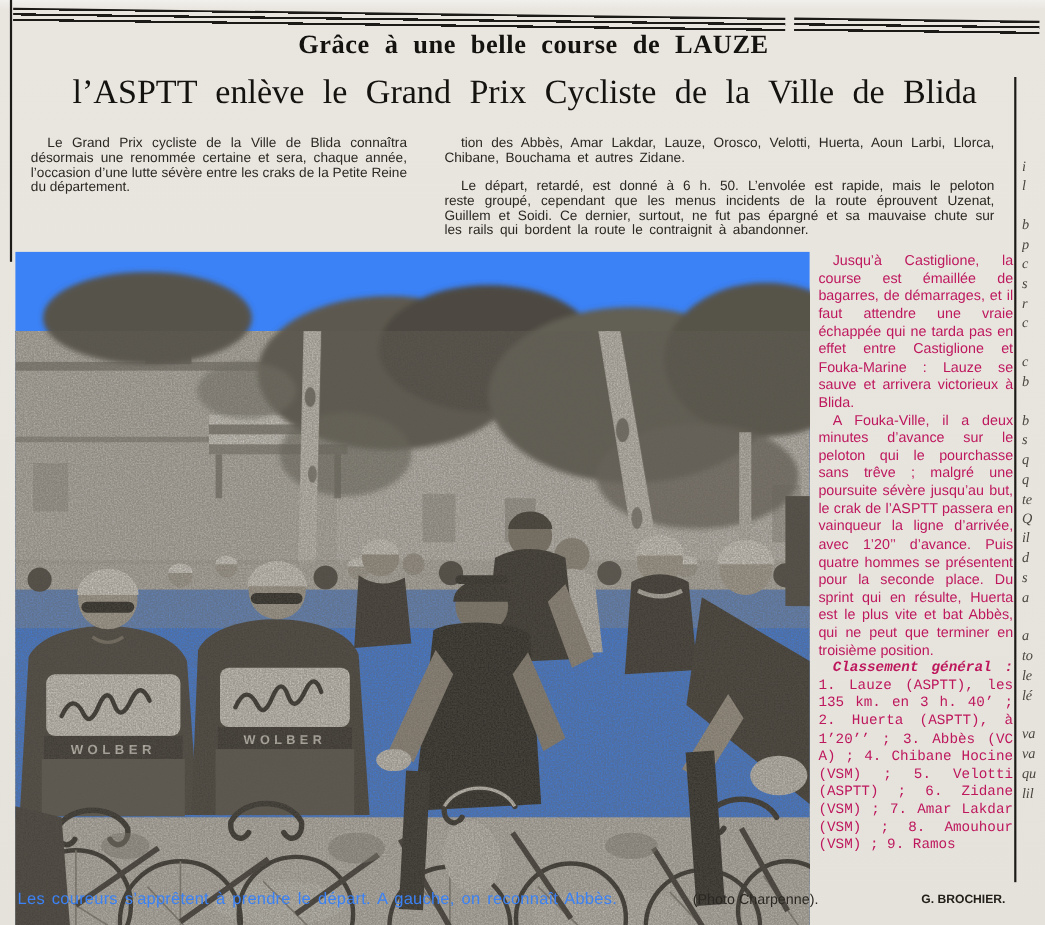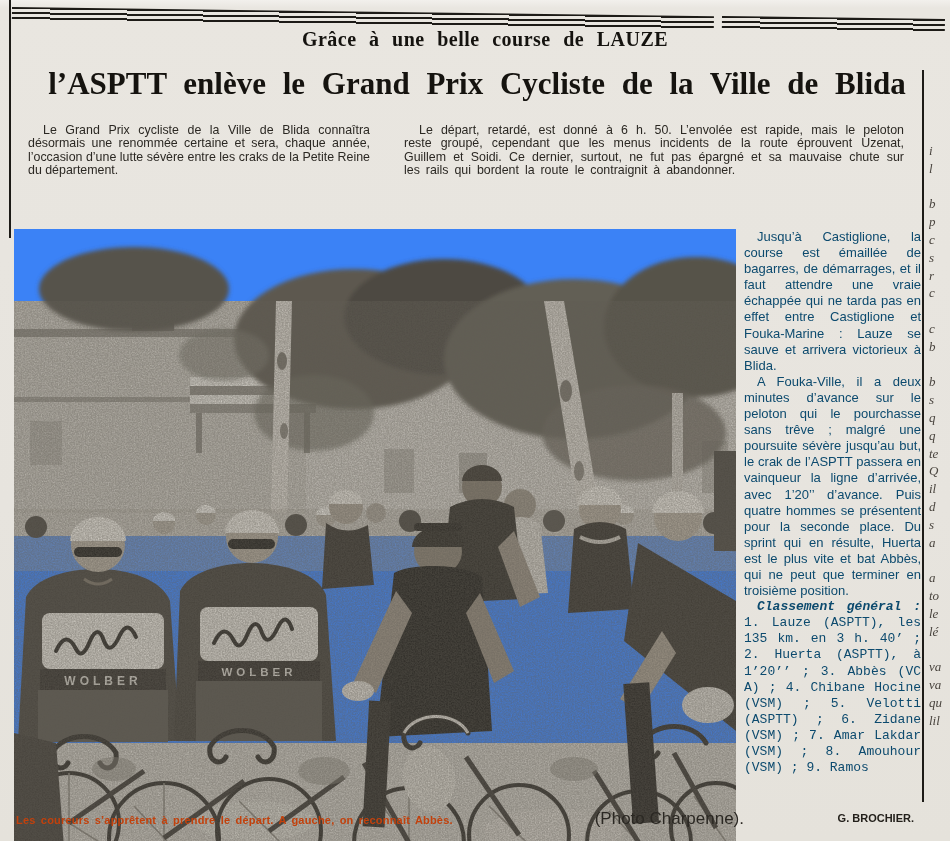--- a/index.html
+++ b/index.html
@@ -5,57 +5,58 @@
   html,body{margin:0;padding:0;}
   body{
     width:950px;height:841px;position:relative;overflow:hidden;
     background:linear-gradient(180deg,#f2f0ec 0,#e9e6e0 8px,#e7e4de 60%,#e5e2db 100%);
     font-family:"Liberation Sans",sans-serif;color:#26231e;
   }
   .rule-h{position:absolute;height:13px;transform-origin:left top;transform:rotate(0.75deg);
     background:linear-gradient(#1d1b17 0 2px,transparent 2px 5px,#1d1b17 5px 7px,transparent 7px 10px,#1d1b17 10px 12px,transparent 12px);}
   .rule-v{position:absolute;width:2px;background:#1d1b17;}
   .kicker{position:absolute;left:60px;top:28px;width:850px;text-align:center;
-    font-family:"Liberation Serif",serif;font-weight:700;font-size:20px;letter-spacing:.5px;word-spacing:7px;color:#15130f;}
+    font-family:"Liberation Serif",serif;font-weight:700;font-size:24px;letter-spacing:.5px;word-spacing:7px;color:#15130f;}
   .headline{position:absolute;left:12px;top:66px;width:930px;text-align:center;
-    font-family:"Liberation Serif",serif;font-weight:700;font-size:31px;word-spacing:9px;color:#15130f;}
+    font-family:"Liberation Serif",serif;font-weight:400;font-size:31px;word-spacing:9px;color:#15130f;}
   .intro-col{position:absolute;top:112px;font-size:12.4px;line-height:13.4px;text-align:justify;color:#2b2823;}
   .intro-col p{margin:12px;text-indent:15px;}
   .col-left{left:16px;width:366px;}
   .col-right{left:392px;width:524px;word-spacing:2.5px;}
   .narrow-col{position:absolute;left:744px;top:229px;width:177px;font-size:13px;line-height:16.1px;
-    text-align:justify;color:#0c4a6e;}
+    text-align:justify;color:#be185d;}
   .narrow-col p{margin:0;text-indent:13px;}
   .classement{margin:0;text-indent:13px;font-family:Liberation Mono, monospace;}
   .classement .lbl{font-style:italic;font-weight:700;}
   .byline{position:absolute;left:744px;top:812px;width:170px;text-align:right;font-weight:700;font-size:11px;color:#23201b;}
   .photo-wrap{position:absolute;left:14px;top:229px;width:722px;height:716px;background:#3b82f6;}
   .photo-wrap svg{display:block;width:100%;height:100%;}
   .caption-row{position:absolute;left:16px;top:809px;width:728px;display:flex;justify-content:space-between;align-items:baseline;}
-  .caption{font-weight:700;font-size:11px;letter-spacing:.2px;color:#c2410c;word-spacing:2px;}
-  .credit{font-size:17px;color:#2b2823;white-space:nowrap;margin-left:10px;}
+  .caption{font-weight:400;font-size:15px;letter-spacing:.2px;color:#3b82f6;word-spacing:2px;}
+  .credit{font-size:13px;color:#2b2823;white-space:nowrap;margin-left:10px;}
   .edge-frags{position:absolute;left:929px;top:142px;width:21px;overflow:hidden;
     font-family:"Liberation Serif",serif;font-style:italic;font-size:13px;color:#4a453f;}
   .edge-frags div{height:17.8px;line-height:17.8px;}
 </style>
 </head>
 <body>
 
 <div class="rule-h" style="left:12px;top:7px;width:702px;"></div>
 <div class="rule-h" style="left:722px;top:16px;width:223px;"></div>
 <div class="rule-v" style="left:9px;top:0;height:238px;"></div>
 <div class="rule-v" style="left:922px;top:70px;height:732px;"></div>
 
 <div class="kicker">Grâce à une belle course de LAUZE</div>
 <div class="headline">l’ASPTT enlève le Grand Prix Cycliste de la Ville de Blida</div>
 
 <div class="intro-col col-left">
     <p>Le Grand Prix cycliste de la Ville de Blida connaîtra désormais une renommée certaine et sera, chaque année, l’occasion d’une lutte sévère entre les craks de la Petite Reine du département.</p>
   </div>
 <div class="intro-col col-right">
+    <p>tion des Abbès, Amar Lakdar, Lauze, Orosco, Velotti, Huerta, Aoun Larbi, Llorca, Chibane, Bouchama et autres Zidane.</p>
     <p>Le départ, retardé, est donné à 6 h. 50. L’envolée est rapide, mais le peloton reste groupé, cependant que les menus incidents de la route éprouvent Uzenat, Guillem et Soidi. Ce dernier, surtout, ne fut pas épargné et sa mauvaise chute sur les rails qui bordent la route le contraignit à abandonner.</p>
   </div>
 
 <div class="photo-wrap">
 <svg viewBox="0 0 722 572">
   <defs>
     <filter id="grain" x="0" y="0" width="100%" height="100%">
       <feTurbulence type="fractalNoise" baseFrequency="0.7" numOctaves="2" seed="11"></feTurbulence>
       <feColorMatrix type="matrix" values="0 0 0 0 0.12  0 0 0 0 0.11  0 0 0 0 0.09  0.55 0.55 0.55 0 0"></feColorMatrix>
     </filter>

